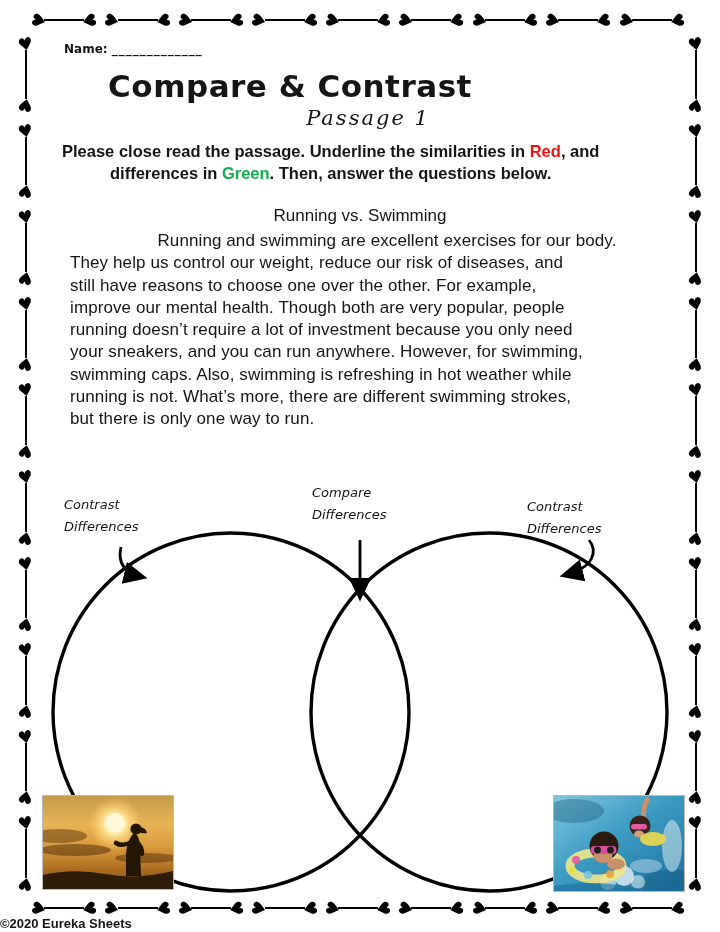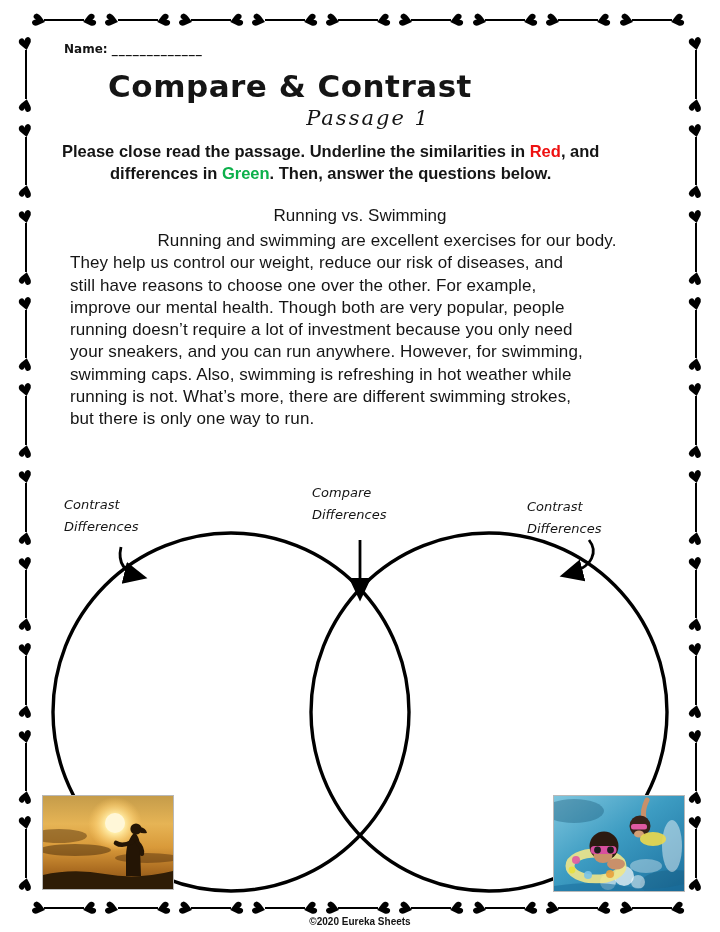--- a/index.html
+++ b/index.html
@@ -56,21 +56,21 @@
   #label-center{left:282px;top:4px;}
   #label-right{left:497px;top:18px;}
 
   
   .photo{position:absolute;border:1px solid #b9b9b9;overflow:hidden;}
   #runner-photo{left:42px;top:795px;width:130px;height:93px;}
   #swim-photo{left:553px;top:795px;width:130px;height:95px;}
   .photo svg{display:block;}
 
   
-  .footer{top:916px;left:0;width:720px;text-align:center;font-size:10px;font-weight:bold;
+  .footer{top:916px;left:0;width:720px;text-align:left;font-size:13px;font-weight:bold;
        font-family:"Liberation Sans",sans-serif;}
 </style>
 </head>
 <body>
 
 <div id="border-top" class="border h">
     <div class="seg">
       <span class="heart a">♥</span>
       <i class="hline"></i>
       <span class="heart b">♥</span>

